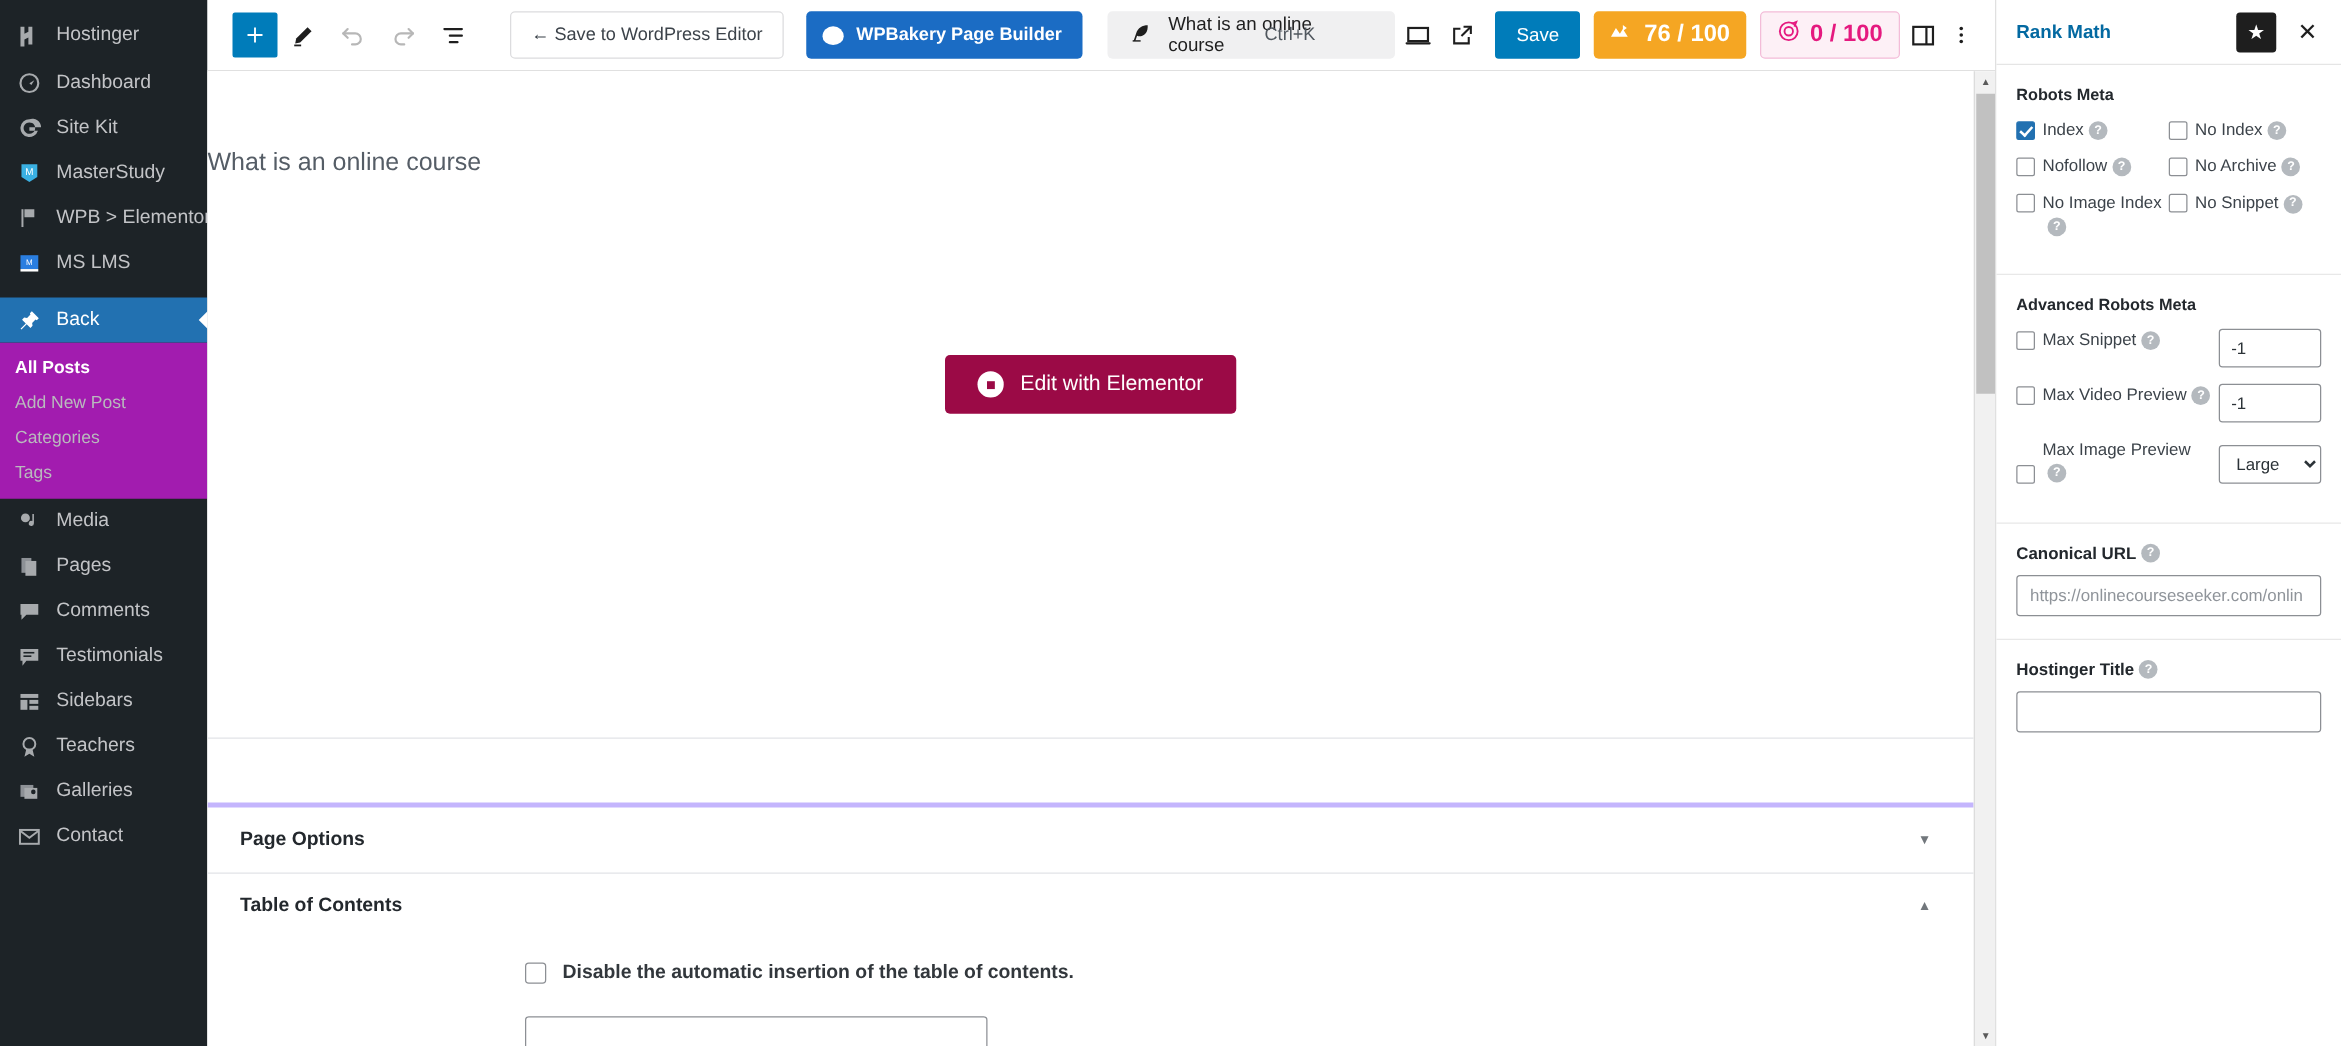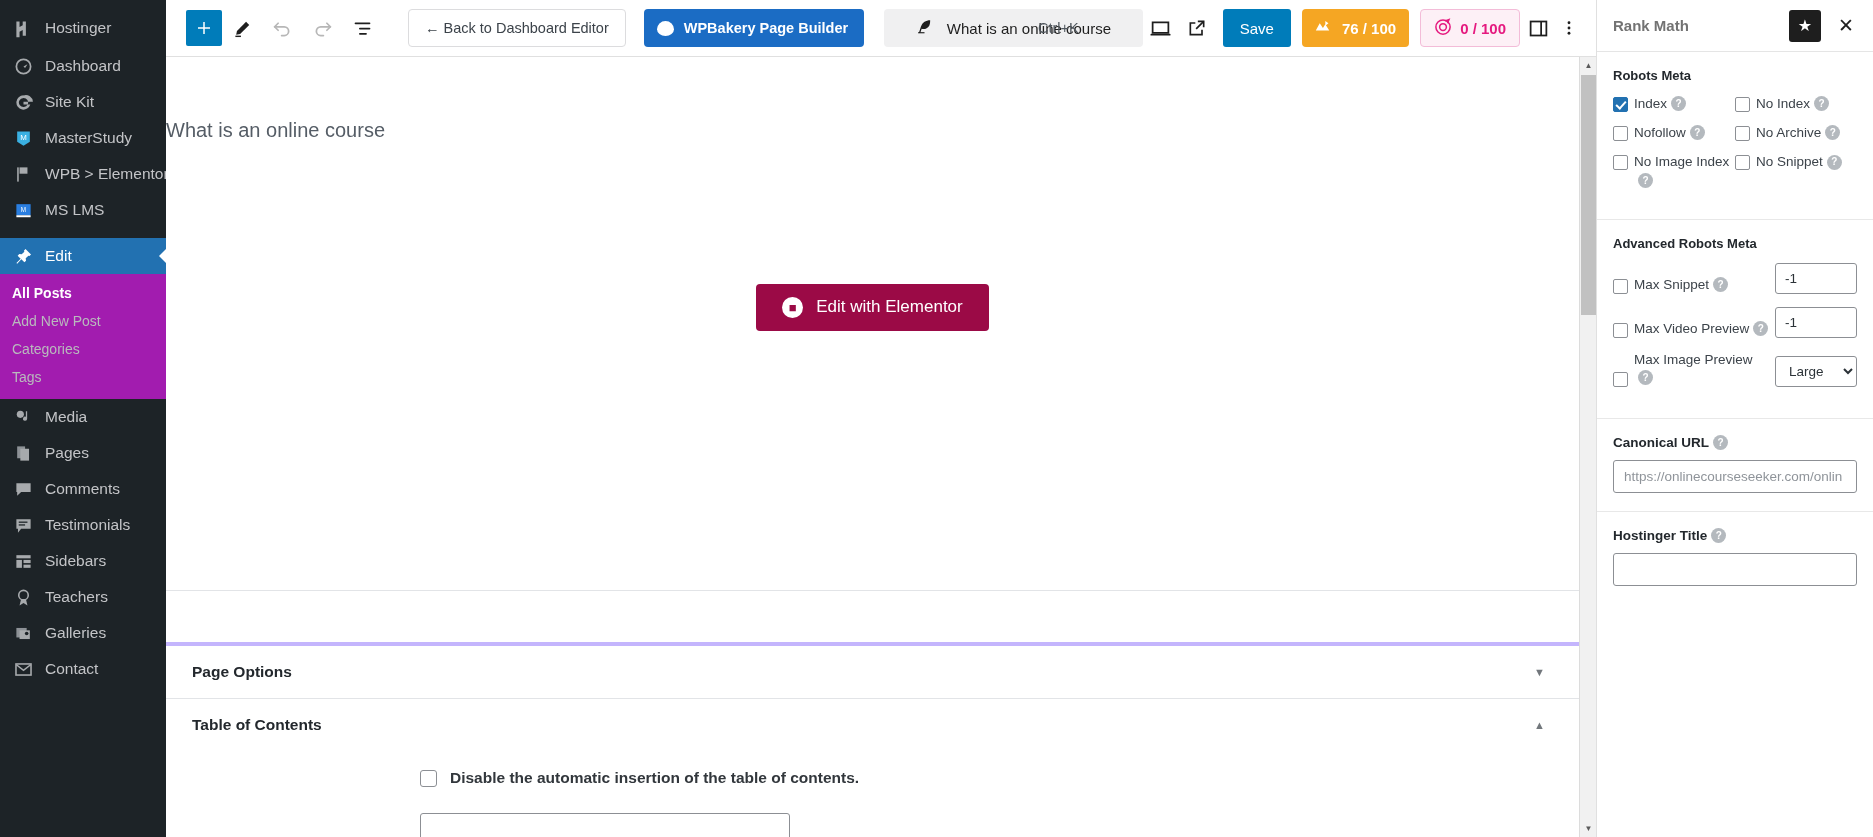--- a/index.html
+++ b/index.html
@@ -97,21 +97,21 @@
   }
   .tb-search .kbd { position: absolute; right: 64px; font-size: 14.5px; color: #50575e; }
   .tb-save {
     margin-left: 8px; height: 38px; padding: 0 17px; background: #007cba;
     border-radius: 3px; color: #fff; font-size: 15px;
     display: flex; align-items: center; cursor: pointer;
   }
   .tb-score {
     margin-left: 11px; height: 38px; padding: 12px 13px; border-radius: 4px;
     display: flex; align-items: center; gap: 8px;
-    font-size: 15px; font-weight: bold; cursor: pointer; white-space: nowrap;
+    font-size: 19px; font-weight: bold; cursor: pointer; white-space: nowrap;
   }
   .tb-score.seo { background: #f5a623; color: #fff; }
   .tb-score.ai { background: #fdf0f6; color: #e5197f; border: 1px solid #f3bcd8; text-align: right; }
   .tb-right-ico {
     width: 36px; height: 40px; display: flex; align-items: center;
     justify-content: center; cursor: pointer; color: #1e1e1e;
   }
   .tb-kebab { width: 26px; }
 
   
@@ -184,21 +184,21 @@
   
   .rm-panel {
     width: 277px; min-width: 277px; height: 837px;
     background: #fff; border-left: 1px solid #e0e0e0;
     display: flex; flex-direction: column; overflow: hidden;
   }
   .rm-head {
     height: 52px; min-height: 52px; display: flex; align-items: center;
     padding: 0 12px 0 16px; border-bottom: 1px solid #e5e5e5; gap: 10px;
   }
-  .rm-title { flex: 1; font-size: 15px; font-weight: bold; color: #737373; }
+  .rm-title { flex: 1; font-size: 15px; font-weight: bold; color: #0369a1; }
   .rm-star {
     width: 32px; height: 32px; background: #1e1e1e; color: #fff;
     display: flex; align-items: center; justify-content: center;
     border-radius: 3px; cursor: pointer; font-size: 16px;
   }
   .rm-close {
     width: 30px; height: 30px; display: flex; align-items: center;
     justify-content: center; cursor: pointer; font-size: 19px; color: #1e1e1e;
   }
   .rm-section { padding: 16px 16px 18px 16px; border-bottom: 1px solid #e8e8e8; }
@@ -222,21 +222,21 @@
     border-width: 0 2px 2px 0; transform: rotate(42deg);
   }
   .rm-optlabel { line-height: 1.35; }
   .help {
     display: inline-flex; width: 15px; height: 15px; border-radius: 50%;
     background: #b4b9be; color: #fff; font-size: 10px; font-weight: bold;
     align-items: center; justify-content: center; margin-left: 4px;
     vertical-align: 1px; cursor: pointer; flex: 0 0 15px;
   }
   .rm-row {
-    display: flex; align-items: flex-end; margin-bottom: 13px; gap: 6px;
+    display: flex; align-items: flex-start; margin-bottom: 13px; gap: 6px;
   }
   .rm-row .rm-optlabel { flex: 1; font-size: 13.5px; color: #3c434a; }
   .rm-num {
     width: 82px; height: 31px; border: 1px solid #8c8f94; border-radius: 3px;
     background: #fff; font-size: 13.5px; color: #2c3338; padding: 0 9px;
     font-family: "Liberation Sans", sans-serif; flex: 0 0 82px;
   }
   .rm-sel {
     width: 82px; height: 31px; border: 1px solid #8c8f94; border-radius: 3px;
     background: #fff; font-size: 13.5px; color: #2c3338; padding: 0 5px 0 9px;
@@ -320,21 +320,21 @@
     </div>
 
     <div class="wp-gap"></div>
 
     <div class="wp-item active">
       <span class="ico">
         <svg width="19" height="19" viewBox="0 0 24 24">
             <path fill="#fff" d="M14.5 2.5l7 7-2 2-1.3-.6-3.4 3.4.4 3-2.1 2.1-3.8-3.8L4 21l-.9-.9 5.3-5.3-3.8-3.8 2.1-2.1 3 .4 3.4-3.4-.6-1.3z"></path>
           </svg>
       </span>
-      <span>Edit</span>
+      <span>Back</span>
     </div>
 
     <div class="wp-sub">
       <a class="cur">All Posts</a>
       <a>Add New Post</a>
       <a>Categories</a>
       <a>Tags</a>
     </div>
 
     <div class="wp-item">
@@ -453,21 +453,21 @@
       </div>
 
       <div class="tb-icon">
         <svg width="21" height="21" viewBox="0 0 24 24" stroke="#1e1e1e" stroke-width="2" stroke-linecap="round">
             <line x1="4" y1="6" x2="20" y2="6"></line>
             <line x1="9" y1="12" x2="20" y2="12"></line>
             <line x1="9" y1="18" x2="16" y2="18"></line>
           </svg>
       </div>
 
-      <div class="tb-back">← Back to Dashboard Editor</div>
+      <div class="tb-back">← Save to WordPress Editor</div>
 
       <div class="tb-wpb">
         <span class="blob"></span>
         <span>WPBakery Page Builder</span>
       </div>
 
       <div class="tb-search">
         <span>
           <svg width="17" height="17" viewBox="0 0 24 24">
               <path fill="#1e1e1e" d="M20 3c-6 0-11 3-13 9l-3 9h2l2-6c2 1 6 1 9-2 3-3 3-7 3-10z"></path>

